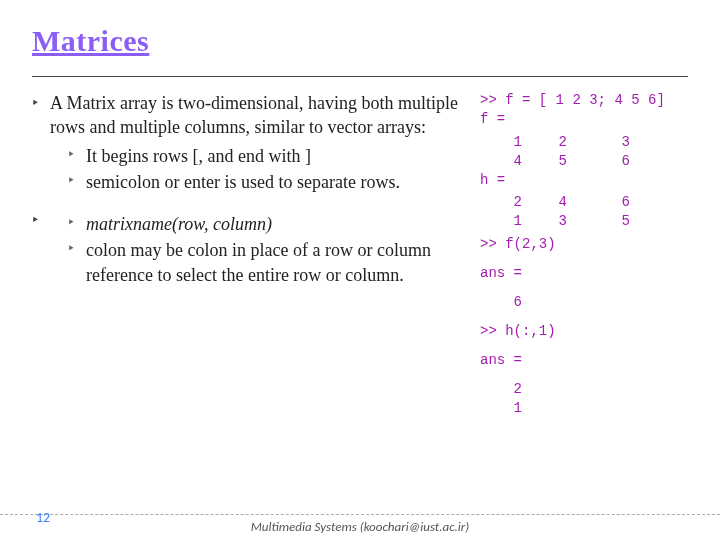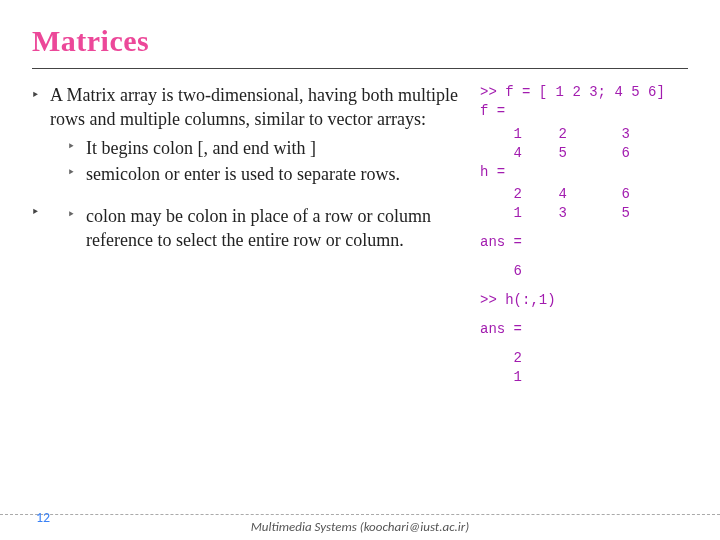--- a/index.html
+++ b/index.html
@@ -1,18 +1,18 @@
 <!DOCTYPE html>
 <html><head>
 <meta charset="utf-8">
 <style>
   * { box-sizing: border-box; margin: 0; padding: 0; }
   html, body { width: 720px; height: 540px; background: #fff; font-family: Georgia, 'Times New Roman', serif; color: #222; overflow: hidden; }
   .slide { width: 720px; height: 540px; position: relative; padding: 24px 32px 0 32px; }
-  .title { font-family: Georgia, serif; font-size: 30px; font-weight: bold; color: #ec4899; border-bottom: 1px solid #444; padding-bottom: 10px; margin-bottom: 14px; letter-spacing: 0.5px; }
+  .title { font-family: Georgia, serif; font-size: 30px; font-weight: bold; color: #8b5cf6; border-bottom: 1px solid #444; padding-bottom: 18px; margin-bottom: 14px; letter-spacing: 0.5px; text-decoration: underline; }
   .content { display: flex; flex-direction: row; }
   .left { flex: 0 0 440px; font-size: 18px; line-height: 1.35; }
   .right { flex: 0 0 210px; padding-left: 8px; font-family: 'Courier New', monospace; font-size: 14px; line-height: 1.35; color: #a21caf; }
   ul.top { list-style: none; padding: 0; }
   ul.top > li { position: relative; padding-left: 18px; margin-bottom: 6px; }
   ul.top > li::before { content: '\2023'; position: absolute; left: 0; top: 0; font-size: 18px; color: #444; }
   ul.sub { list-style: none; padding: 4px 0 6px 18px; }
   ul.sub > li { position: relative; padding-left: 18px; margin-bottom: 2px; }
   ul.sub > li::before { content: '\2023'; position: absolute; left: 0; top: 0; font-size: 17px; color: #666; }
   .italic { font-style: italic; }
@@ -30,26 +30,27 @@
 
 <div class="slide">
   <h1 class="title">Matrices</h1>
 
   <div class="content">
     <div class="left">
       <ul class="top">
         <li>
           <span>A Matrix array is two-dimensional, having both multiple rows and multiple columns, similar to vector arrays:</span>
           <ul class="sub">
-            <li><span>It begins colon [, and end with ]</span></li>
+            <li><span>It begins rows [, and end with ]</span></li>
             <li><span>semicolon or enter is used to separate rows.</span></li>
           </ul>
         </li>
         <li>
           <ul class="sub">
+            <li><span class="italic">matrixname(row, column)</span></li>
             <li><span>colon may be colon in place of a row or column reference to select the entire row or column.</span></li>
           </ul>
         </li>
       </ul>
     </div>
 
     <div class="right">
       <div>&gt;&gt; f = [ 1 2 3; 4 5 6]</div>
       <div>f =</div>
       <div class="code-row mt">
@@ -66,20 +67,21 @@
       <div class="code-row mt">
         <span class="c1">2</span>
         <span class="c2">4</span>
         <span class="c3">6</span>
       </div>
       <div class="code-row">
         <span class="c1">1</span>
         <span class="c2">3</span>
         <span class="c3">5</span>
       </div>
+      <div class="mt">&gt;&gt; f(2,3)</div>
       <div class="mt2">ans =</div>
       <div class="code-row mt2">
         <span class="c1">6</span>
       </div>
       <div class="mt2">&gt;&gt; h(:,1)</div>
       <div class="mt2">ans =</div>
       <div class="code-row mt2">
         <span class="c1">2</span>
       </div>
       <div class="code-row">

